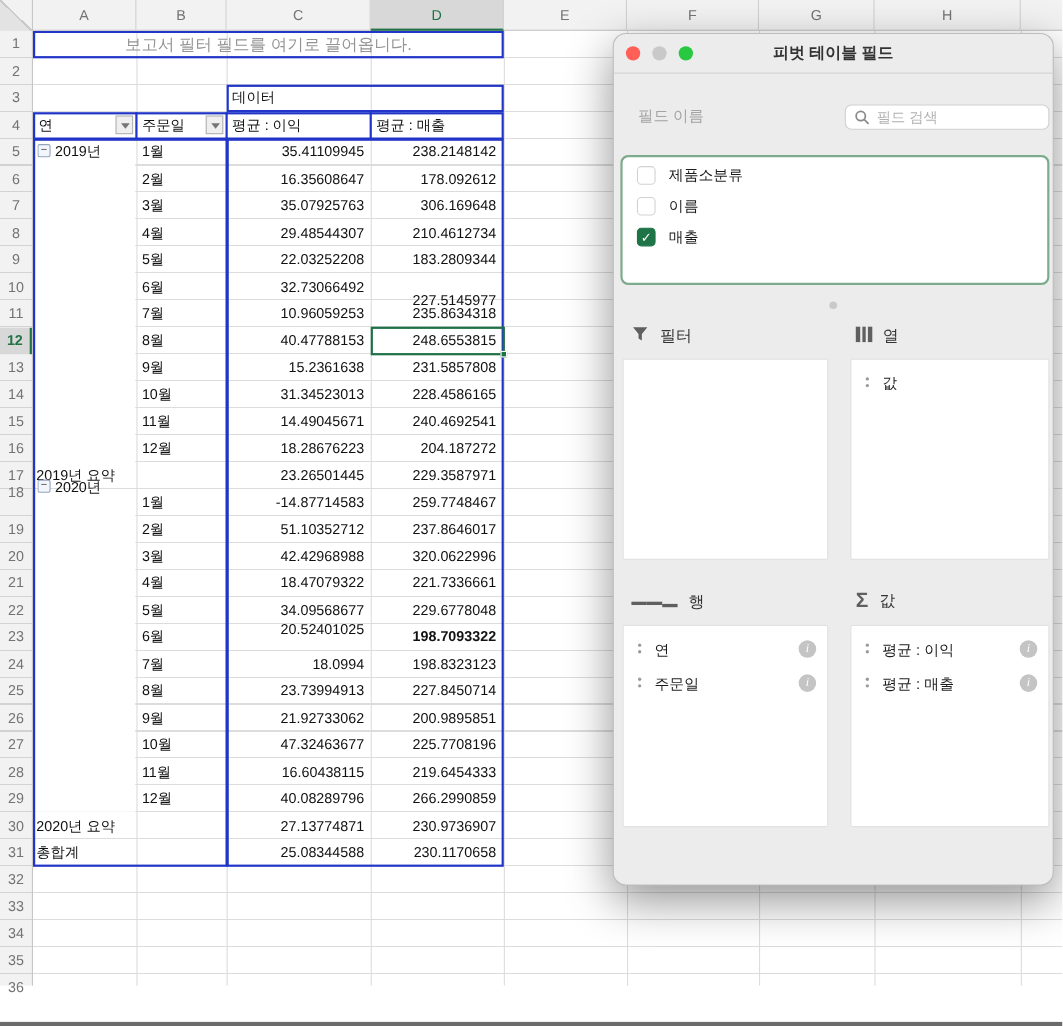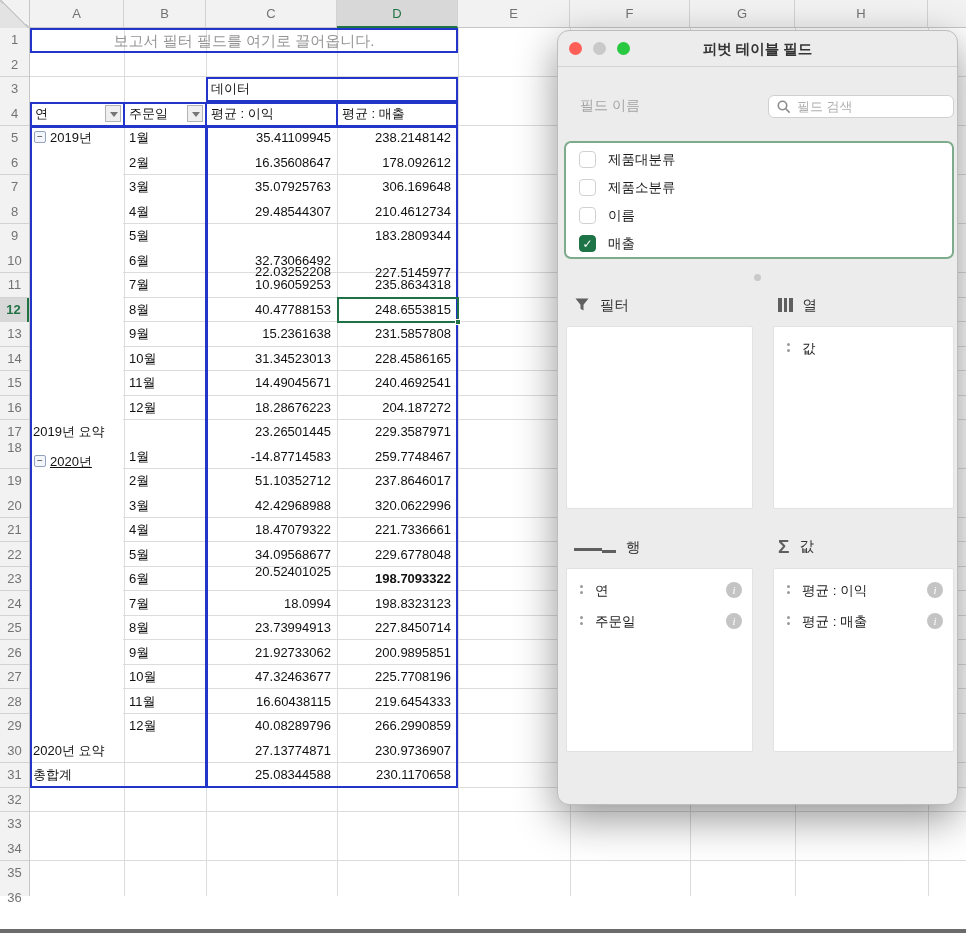--- a/index.html
+++ b/index.html
@@ -161,21 +161,21 @@
       <div class="cell" style="left: 129px; top: 150.5px; width: 74px;">2월</div>
       <div class="cell num" style="left: 206px; top: 150.5px; width: 125px;">16.35608647</div>
       <div class="cell num" style="left: 337px; top: 150.5px; width: 114px;">178.092612</div>
       <div class="cell" style="left: 129px; top: 175px; width: 74px;">3월</div>
       <div class="cell num" style="left: 206px; top: 175px; width: 125px;">35.07925763</div>
       <div class="cell num" style="left: 337px; top: 175px; width: 114px;">306.169648</div>
       <div class="cell" style="left: 129px; top: 199.5px; width: 74px;">4월</div>
       <div class="cell num" style="left: 206px; top: 199.5px; width: 125px;">29.48544307</div>
       <div class="cell num" style="left: 337px; top: 199.5px; width: 114px;">210.4612734</div>
       <div class="cell" style="left: 129px; top: 224px; width: 74px;">5월</div>
-      <div class="cell num" style="left: 206px; top: 224px; width: 125px; margin-top: 36px;">22.03252208</div>
+      <div class="cell num" style="left: 206px; top: 224px; width: 125px;">22.03252208</div>
       <div class="cell num" style="left: 337px; top: 224px; width: 114px;">183.2809344</div>
       <div class="cell" style="left: 129px; top: 248.5px; width: 74px;">6월</div>
       <div class="cell num" style="left: 206px; top: 248.5px; width: 125px;">32.73066492</div>
       <div class="cell num" style="left: 337px; top: 261px; width: 114px;">227.5145977</div>
       <div class="cell" style="left: 129px; top: 273px; width: 74px;">7월</div>
       <div class="cell num" style="left: 206px; top: 273px; width: 125px;">10.96059253</div>
       <div class="cell num" style="left: 337px; top: 273px; width: 114px;">235.8634318</div>
       <div class="cell" style="left: 129px; top: 297.5px; width: 74px;">8월</div>
       <div class="cell num" style="left: 206px; top: 297.5px; width: 125px;">40.47788153</div>
       <div class="cell num" style="left: 337px; top: 297.5px; width: 114px;">248.6553815</div>
@@ -187,21 +187,21 @@
       <div class="cell num" style="left: 337px; top: 346.5px; width: 114px;">228.4586165</div>
       <div class="cell" style="left: 129px; top: 371px; width: 74px;">11월</div>
       <div class="cell num" style="left: 206px; top: 371px; width: 125px;">14.49045671</div>
       <div class="cell num" style="left: 337px; top: 371px; width: 114px;">240.4692541</div>
       <div class="cell" style="left: 129px; top: 395.5px; width: 74px;">12월</div>
       <div class="cell num" style="left: 206px; top: 395.5px; width: 125px;">18.28676223</div>
       <div class="cell num" style="left: 337px; top: 395.5px; width: 114px;">204.187272</div>
       <div class="cell" style="left: 33px; top: 420px; width: 170px;">2019년 요약</div>
       <div class="cell num" style="left: 206px; top: 420px; width: 125px;">23.26501445</div>
       <div class="cell num" style="left: 337px; top: 420px; width: 114px;">229.3587971</div>
-      <div class="cell" style="left: 34px; top: 450px; width: 88px; text-decoration: underline;"><div class="expand-btn" style="position: relative;">−</div>2020년</div>
+      <div class="cell" style="left: 34px; top: 431px; width: 88px;"><div class="expand-btn" style="position: relative;">−</div>2020년</div>
       <div class="cell" style="left: 129px; top: 444.5px; width: 74px;">1월</div>
       <div class="cell num" style="left: 206px; top: 444.5px; width: 125px;">-14.87714583</div>
       <div class="cell num" style="left: 337px; top: 444.5px; width: 114px;">259.7748467</div>
       <div class="cell" style="left: 129px; top: 469px; width: 74px;">2월</div>
       <div class="cell num" style="left: 206px; top: 469px; width: 125px;">51.10352712</div>
       <div class="cell num" style="left: 337px; top: 469px; width: 114px;">237.8646017</div>
       <div class="cell" style="left: 129px; top: 493.5px; width: 74px;">3월</div>
       <div class="cell num" style="left: 206px; top: 493.5px; width: 125px;">42.42968988</div>
       <div class="cell num" style="left: 337px; top: 493.5px; width: 114px;">320.0622996</div>
       <div class="cell" style="left: 129px; top: 518px; width: 74px;">4월</div>
@@ -261,21 +261,20 @@
     </div>
     <div class="fieldname-lbl">필드 이름</div>
     <div class="searchbox">
       <svg width="14" height="14" style="position:absolute; left:8px; top:4px;" viewBox="0 0 14 14">
         <circle cx="5.5" cy="5.5" r="4.2" fill="none" stroke="#8a8a8a" stroke-width="1.6"></circle>
         <line x1="8.8" y1="8.8" x2="12.6" y2="12.6" stroke="#8a8a8a" stroke-width="1.6"></line>
       </svg>
       <div class="ph">필드 검색</div>
     </div>
     <div class="fieldlist" id="fieldlist">
-        <div class="fielditem" style="position: relative;"><div class="cb"></div>제품대분류</div>
         <div class="fielditem" style="position: relative;"><div class="cb"></div>제품소분류</div>
         <div class="fielditem" style="position: relative;"><div class="cb"></div>이름</div>
         <div class="fielditem" style="position: relative;"><div class="cb on">✓</div>매출</div>
       </div>
     <div class="dot-handle"></div>
 
     <div class="sec-hdr" style="left:16px; top:265px;">
       <span class="ic">
         <svg width="16" height="16" viewBox="0 0 16 16">
             <path d="M1.5 1.5 h13 l-5 6.2 v5.8 l-3 -1.7 v-4.1 z" fill="#5f5f5f"></path>

